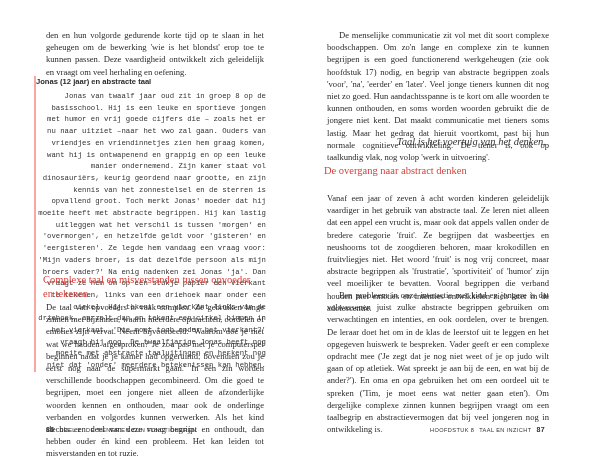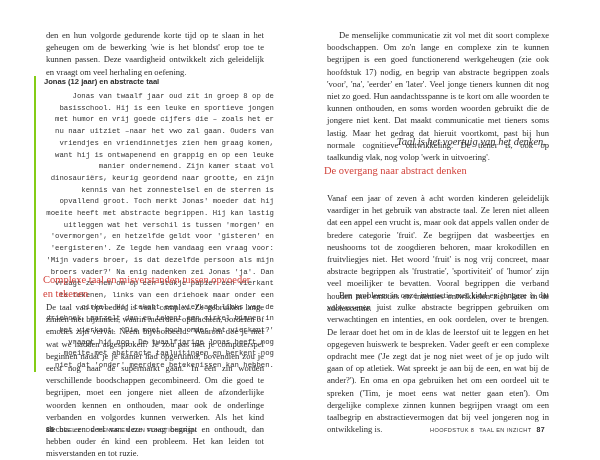--- a/index.html
+++ b/index.html
@@ -10,21 +10,21 @@
   p { margin:3px; }
   .body-text {
     font-family:"Liberation Serif", serif;
     font-size:8.6px; line-height:12.2px; text-align:justify; color:#2b2b2b;
   }
   .indent { text-indent:12px; }
   .left .col { position:absolute; left:43px; width:218px; }
   .right .col { position:absolute; left:40px; width:222px; }
   .box {
     position:absolute; left:34px; top:76px; width:230px;
-    border-left:2px solid #84cc16; padding-left:8px;
+    border-left:2px solid #fca5a5; 
   }
   .box-title {
     font-family:"Liberation Sans", sans-serif; font-size:7.6px; font-weight:bold;
     color:#2a2a2a; line-height:12px; margin-bottom:3px;
   }
   .box-text {
     font-family:Liberation Mono, monospace; font-size:7.3px; line-height:11.7px;
     color:#333; text-align:right;
   }
   .heading {

